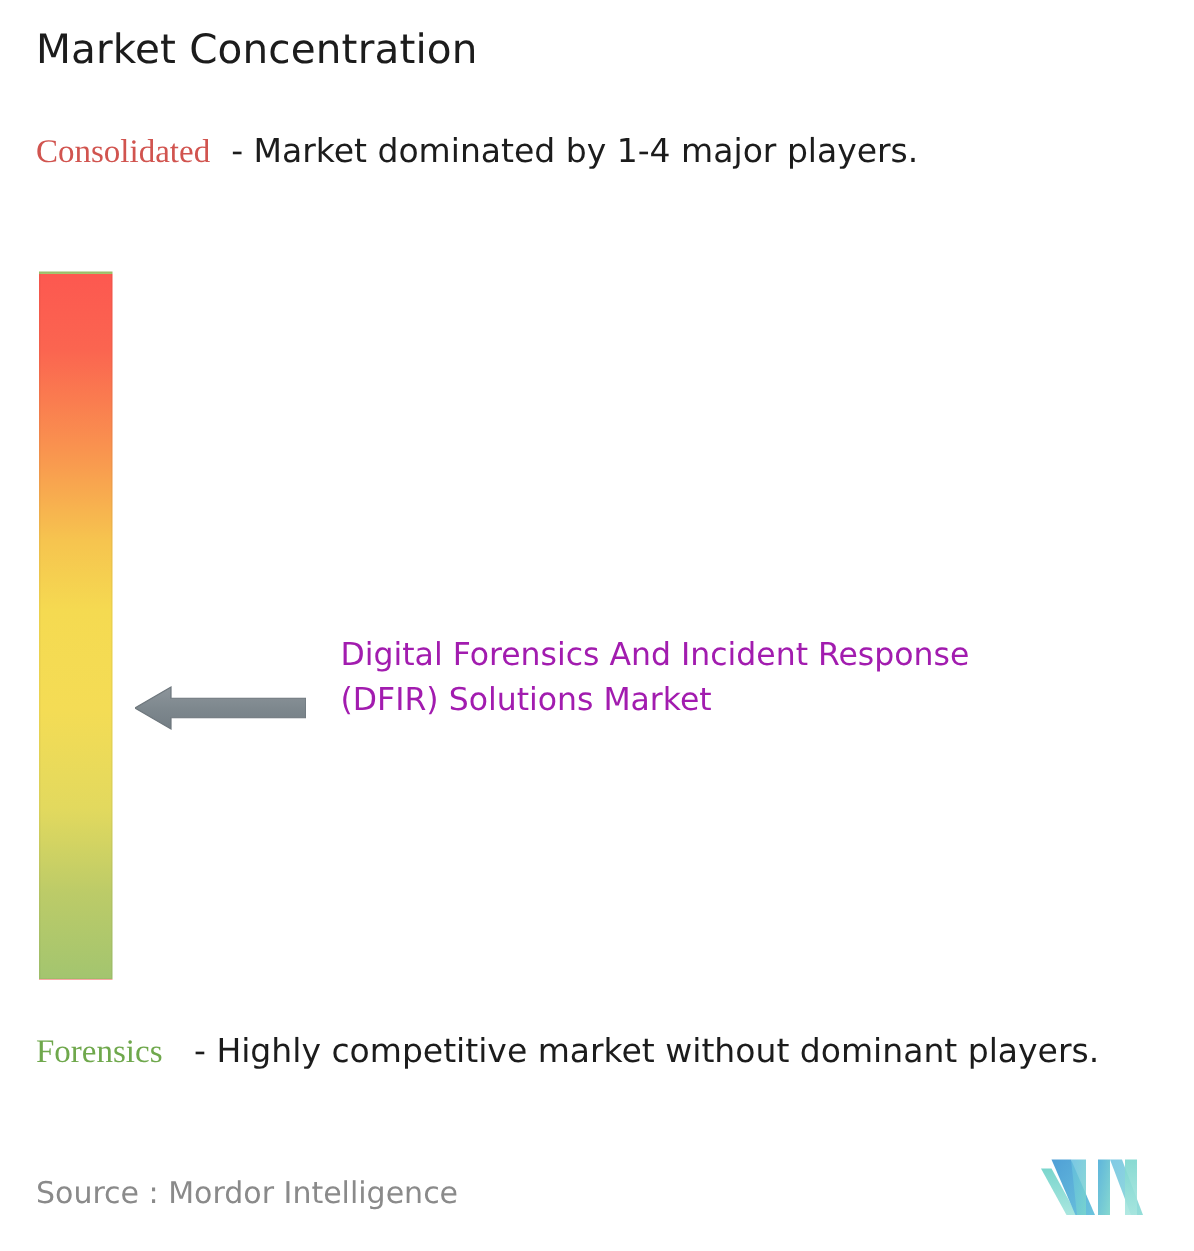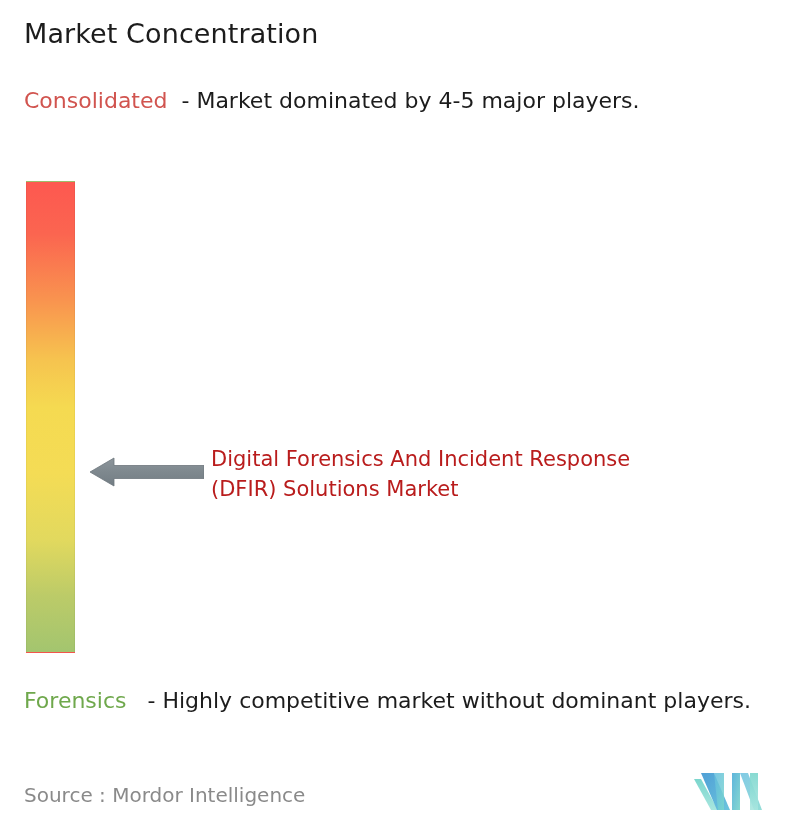--- a/index.html
+++ b/index.html
@@ -49,20 +49,21 @@
   .caption-top {
     top: 85px;
     width: 740px;
   }
   .caption-bottom {
     top: 685px;
     width: 768px;
   }
   .caption .kw {
     font-weight: 400;
+    font-family: Liberation Serif, serif;
   }
   .kw-consolidated { color: #d1544f; }
   .kw-fragmented   { color: #6fa84c; }
   .caption .sep-space { white-space: pre; }
 
   
   .scale-bar {
     position: absolute;
     left: 26px;
     top: 181px;
@@ -88,28 +89,27 @@
     position: absolute;
     left: 90px;
     top: 452px;
     width: 114px;
     height: 40px;
   }
 
   
   .market-label {
     position: absolute;
-    left: 211px;
+    left: 227px;
     top: 422px;
     width: 420px;
     font-size: 21px;
     line-height: 1.42;
-    color: #b91c1c;
+    color: #a21caf;
     font-weight: 400;
-    margin-top: 23px;
   }
 
   
   .source-text {
     position: absolute;
     left: 24px;
     top: 783px;
     font-size: 20px;
     color: #8a8a8a;
     font-weight: 400;
@@ -125,21 +125,21 @@
   }
 </style>
 </head>
 <body>
 
 <div id="page">
 
   <div class="page-title">Market Concentration</div>
 
   <div class="caption caption-top">
-    <span class="kw kw-consolidated">Consolidated</span><span class="sep-space">  - </span><span>Market dominated by 4-5 major players.</span>
+    <span class="kw kw-consolidated">Consolidated</span><span class="sep-space">  - </span><span>Market dominated by 1-4 major players.</span>
   </div>
 
   <div class="scale-bar"></div>
 
   <div class="pointer-arrow">
     <svg width="114" height="40" viewBox="0 0 114 40" xmlns="http://www.w3.org/2000/svg">
       <defs>
         <linearGradient id="arrowGrad" x1="0" y1="0" x2="0" y2="1">
           <stop offset="0%" stop-color="#8d959b"></stop>
           <stop offset="50%" stop-color="#7e888e"></stop>

